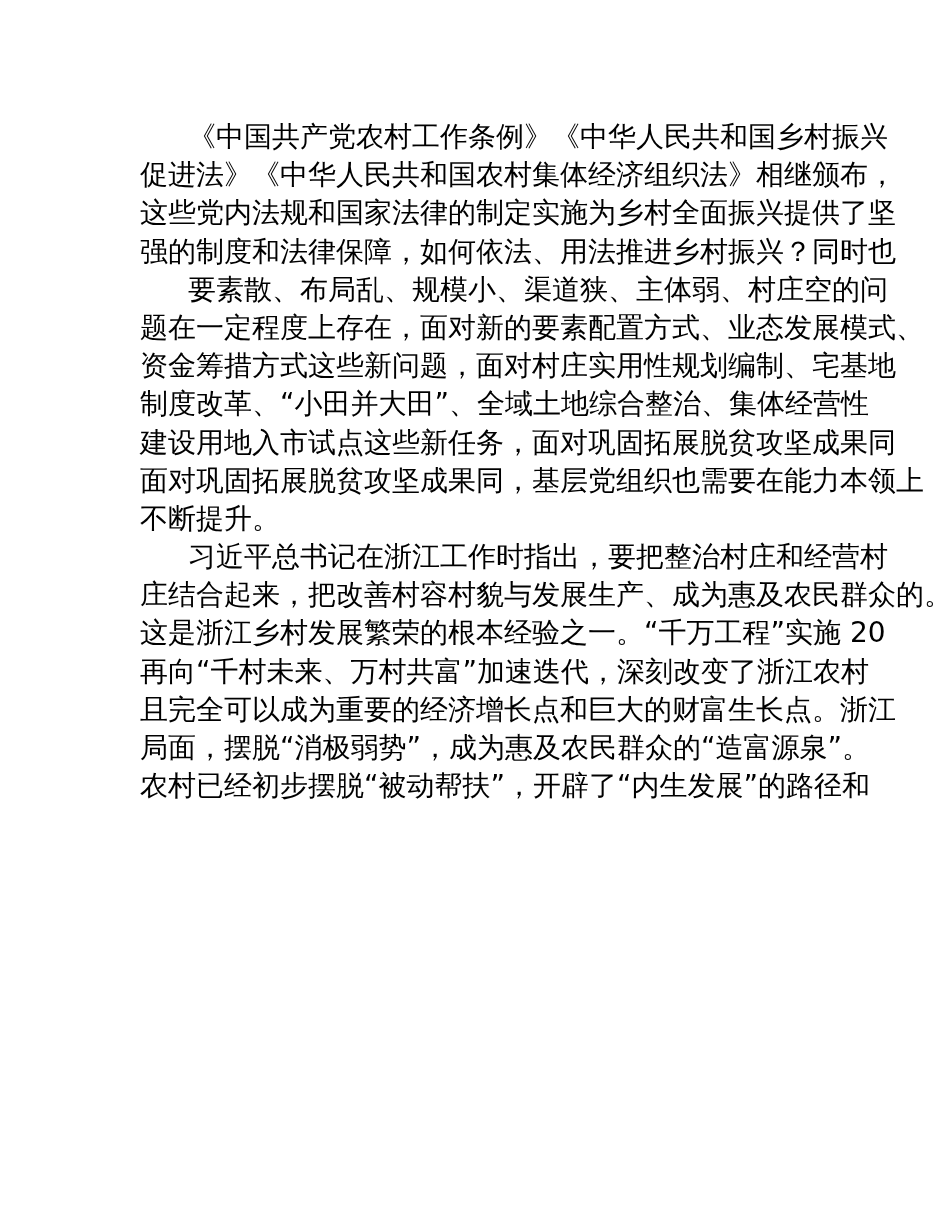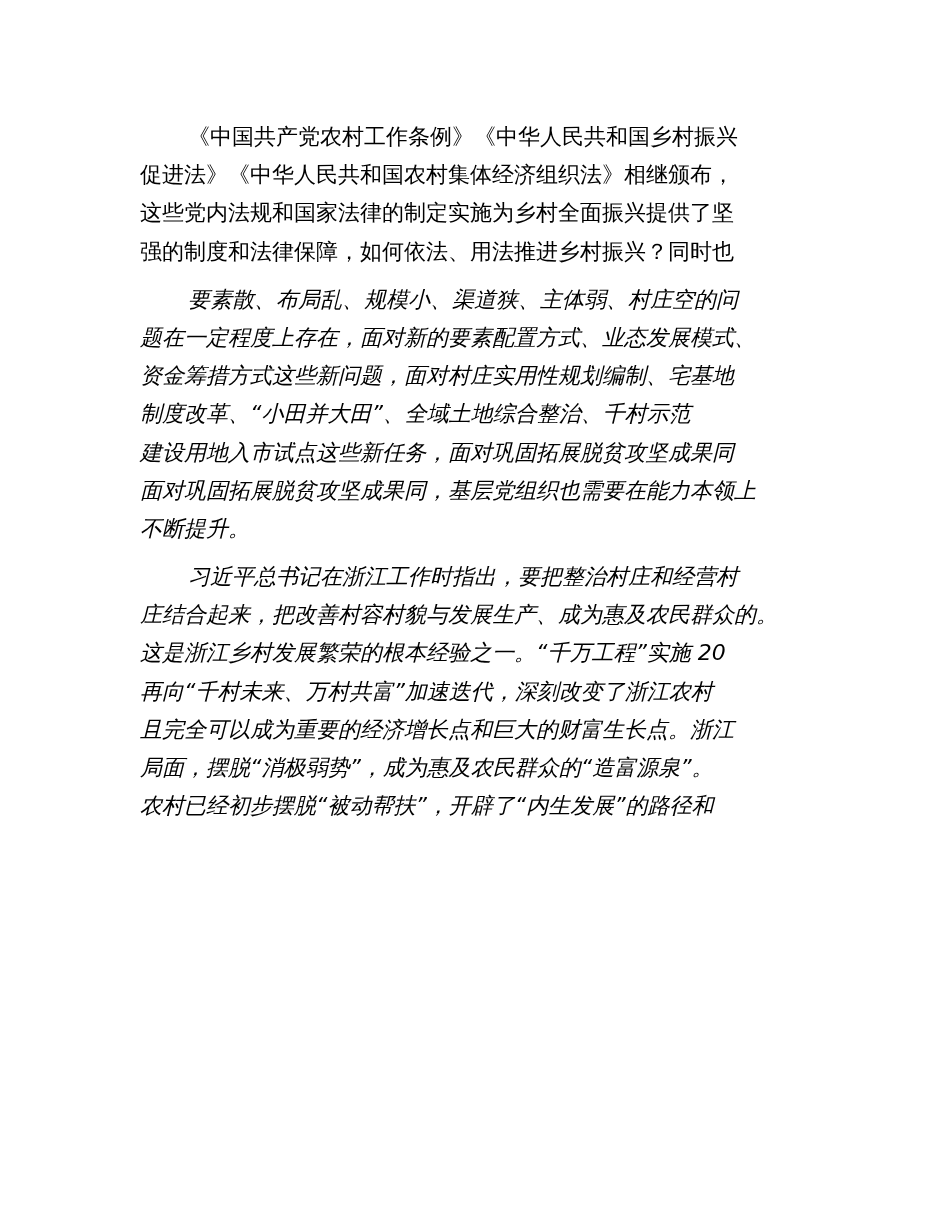--- a/index.html
+++ b/index.html
@@ -16,31 +16,29 @@
       color: #000000;
     }
     .page {
       position: absolute;
       left: 140px;
       top: 118px;
       width: 700px;
     }
     .para {
       margin: 0 0 0 0;
-      font-size: 22px;
+      font-size: 28px;
       line-height: 38.2px;
       text-indent: 48px;
       text-align: left;
       word-break: break-all;
       white-space: normal;
       letter-spacing: 0px;
     }
     .para + .para {
-      margin-top: 10px;
-      font-style: italic;
     }
     .line {
       display: block;
       white-space: nowrap;
       height: 38.2px;
     }
     .line.first {
       padding-left: 48px;
     }
   </style>
@@ -53,21 +51,21 @@
     <span class="line first">《中国共产党农村工作条例》《中华人民共和国乡村振兴</span>
     <span class="line">促进法》《中华人民共和国农村集体经济组织法》相继颁布，</span>
     <span class="line">这些党内法规和国家法律的制定实施为乡村全面振兴提供了坚</span>
     <span class="line">强的制度和法律保障，如何依法、用法推进乡村振兴？同时也</span>
   </div>
 
   <div class="para" style="text-indent:0">
     <span class="line first">要素散、布局乱、规模小、渠道狭、主体弱、村庄空的问</span>
     <span class="line">题在一定程度上存在，面对新的要素配置方式、业态发展模式、</span>
     <span class="line">资金筹措方式这些新问题，面对村庄实用性规划编制、宅基地</span>
-    <span class="line">制度改革、“小田并大田”、全域土地综合整治、千村示范</span>
+    <span class="line">制度改革、“小田并大田”、全域土地综合整治、集体经营性</span>
     <span class="line">建设用地入市试点这些新任务，面对巩固拓展脱贫攻坚成果同</span>
     <span class="line">面对巩固拓展脱贫攻坚成果同，基层党组织也需要在能力本领上</span>
     <span class="line">不断提升。</span>
   </div>
 
   <div class="para" style="text-indent:0">
     <span class="line first">习近平总书记在浙江工作时指出，要把整治村庄和经营村</span>
     <span class="line">庄结合起来，把改善村容村貌与发展生产、成为惠及农民群众的。</span>
     <span class="line">这是浙江乡村发展繁荣的根本经验之一。“千万工程”实施 20</span>
     <span class="line">再向“千村未来、万村共富”加速迭代，深刻改变了浙江农村</span>

